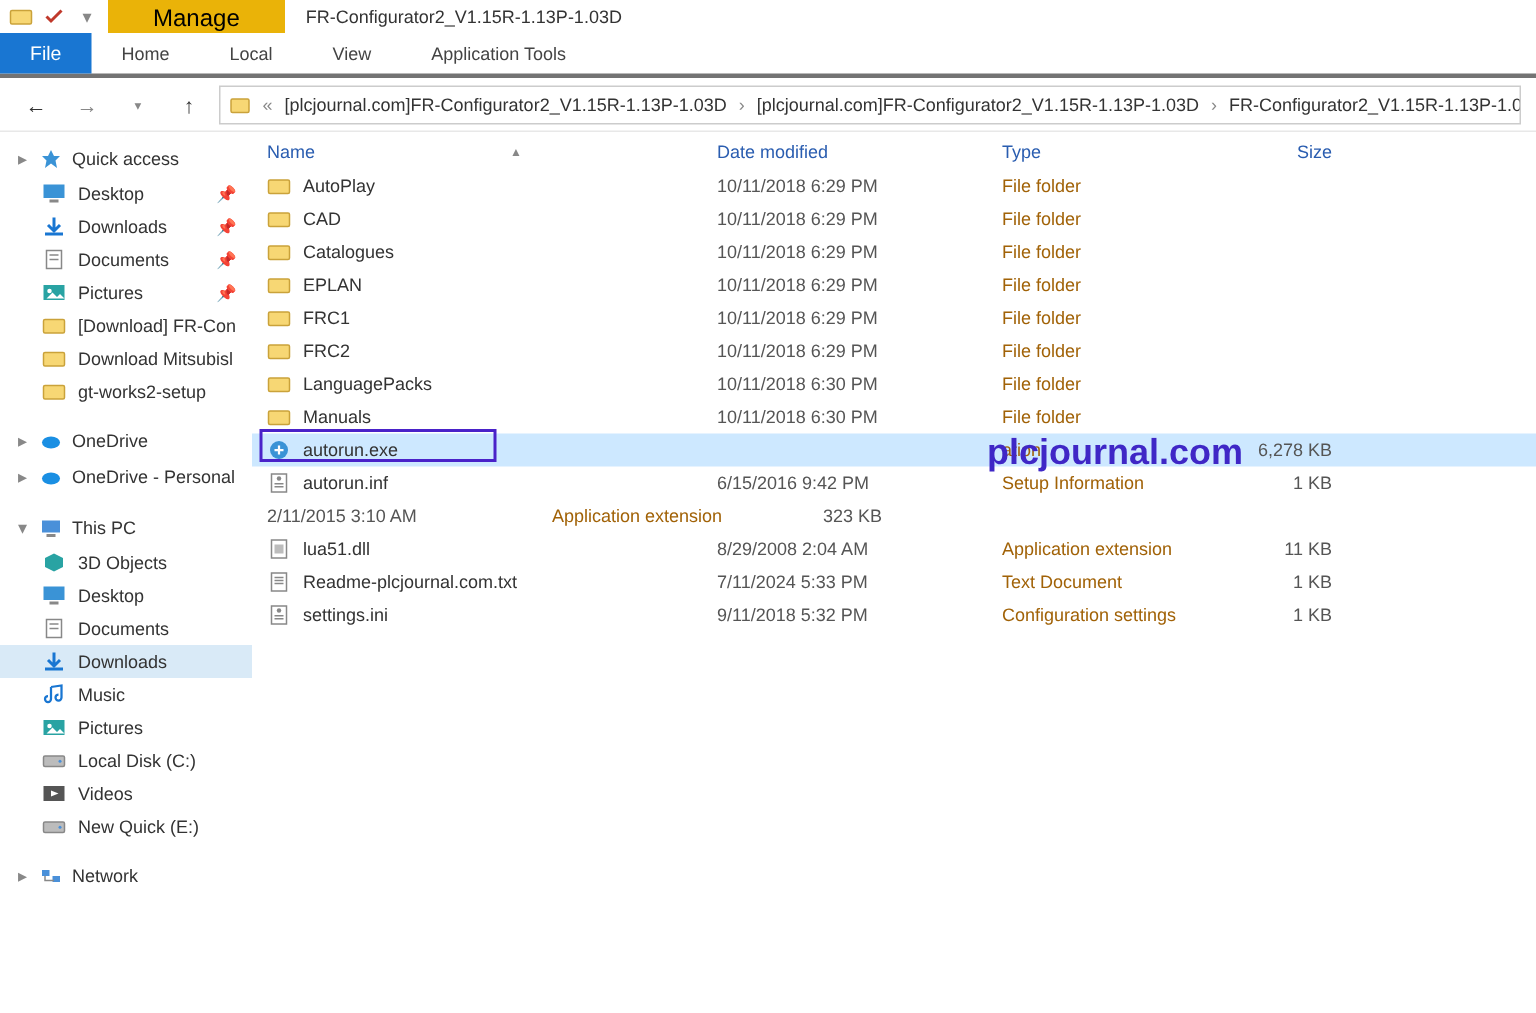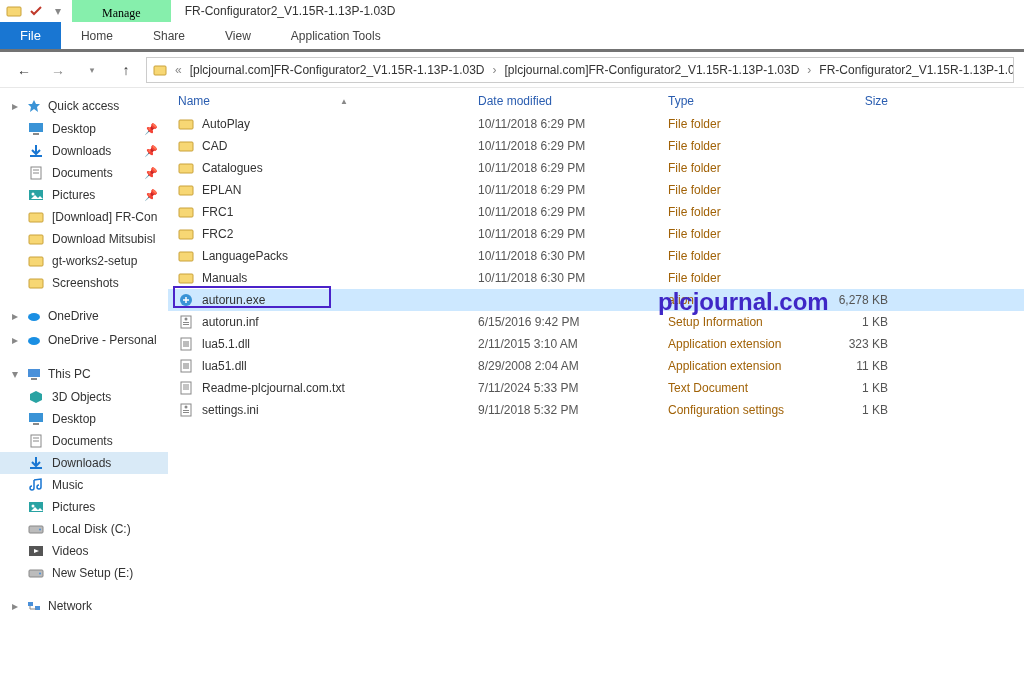--- a/index.html
+++ b/index.html
@@ -2,21 +2,21 @@
 <html><head>
 <meta charset="utf-8">
 <style>
   * { box-sizing: border-box; margin: 0; padding: 0; font-family: "Segoe UI", Tahoma, sans-serif; }
   body { width: 1024px; height: 675px; background: #ffffff; font-size: 12px; color: #000; overflow: hidden; position: relative; }
 
   
   .titlebar { height: 22px; display: flex; align-items: stretch; background: #fff; }
   .qat { display: flex; align-items: center; gap: 6px; padding: 0 6px; }
   .qat .ic { width: 16px; height: 16px; display: inline-flex; align-items: center; justify-content: center; }
-  .titlebar-tab { background: #86efac; padding: 4px 30px 0 30px; font-size: 12px; display:flex; align-items:center;font-family:Liberation Serif, serif; }
+  .titlebar-tab { background: #eab308; padding: 4px 30px 0 30px; font-size: 16px; display:flex; align-items:center; }
   .titlebar-title { padding: 4px 14px; color:#333; display:flex; align-items:center; }
 
   
   .ribbontabs { height: 30px; display:flex; align-items: stretch; border-bottom:3px solid #737373; }
   .ribbontabs .file { background:#1976d2; color:#fff; padding:0 20px; display:flex; align-items:center; font-size:13px; }
   .ribbontabs .tab  { padding:0 20px; display:flex; align-items:center; color:#444; }
 
   
   .navbar { height: 36px; display:flex; align-items:center; padding:0 10px; gap:6px; border-bottom:1px solid #e8e8e8;}
   .nav-arrow { width:28px; height:28px; display:flex; align-items:center; justify-content:center; color:#888; font-size:14px; }
@@ -78,21 +78,21 @@
     </span>
     <span class="ic" style="color:#888;">▾</span>
   </div>
   <div class="titlebar-tab">Manage</div>
   <div class="titlebar-title">FR-Configurator2_V1.15R-1.13P-1.03D</div>
 </div>
 
 <div class="ribbontabs">
   <div class="file">File</div>
   <div class="tab">Home</div>
-  <div class="tab">Share</div>
+  <div class="tab">Local</div>
   <div class="tab">View</div>
   <div class="tab">Application Tools</div>
 </div>
 
 <div class="navbar">
   <div class="nav-arrow active">←</div>
   <div class="nav-arrow">→</div>
   <div class="nav-arrow" style="font-size:9px;">▾</div>
   <div class="nav-arrow active">↑</div>
   <div class="addressbar">
@@ -182,28 +182,20 @@
           <span>Download Mitsubisl</span>
         </div>
         <div class="item">
           <span class="ic">
             <svg width="16" height="16">
               <rect x="1" y="4" width="14" height="9" rx="1" fill="#f7d774" stroke="#caa23a"></rect>
             </svg>
           </span>
           <span>gt-works2-setup</span>
         </div>
-        <div class="item">
-          <span class="ic">
-            <svg width="16" height="16">
-              <rect x="1" y="4" width="14" height="9" rx="1" fill="#f7d774" stroke="#caa23a"></rect>
-            </svg>
-          </span>
-          <span>Screenshots</span>
-        </div>
       </div>
 
     <div class="group-sep"></div>
     <div class="group-title">
       <span class="caret">▸</span>
       <span class="ic">
         <svg width="14" height="14">
             <ellipse cx="7" cy="8" rx="6" ry="4" fill="#1a8fe3"></ellipse>
           </svg>
       </span>
@@ -303,21 +295,21 @@
           </span>
           <span>Videos</span>
         </div>
         <div class="item">
           <span class="ic">
             <svg width="16" height="16">
               <rect x="1" y="5" width="14" height="7" rx="1" fill="#bcbcbc" stroke="#888"></rect>
               <circle cx="12" cy="8.5" r="1" fill="#4a90d9"></circle>
             </svg>
           </span>
-          <span>New Setup (E:)</span>
+          <span>New Quick (E:)</span>
         </div>
       </div>
 
     <div class="group-sep"></div>
     <div class="group-title">
       <span class="caret">▸</span>
       <span class="ic">
         <svg width="14" height="14">
             <rect x="1" y="3" width="5" height="4" fill="#4a90d9"></rect>
             <rect x="8" y="7" width="5" height="4" fill="#4a90d9"></rect>
@@ -467,29 +459,20 @@
                 <rect x="5" y="10" width="6" height="1" fill="#888"></rect>
               </svg>
             </span>
             <span>autorun.inf</span>
           </div>
           <div class="c-date">6/15/2016 9:42 PM</div>
           <div class="c-type">Setup Information</div>
           <div class="c-size">1 KB</div>
         </div>
         <div class="row">
-          <div class="c-name">
-            <span class="ic">
-              <svg width="16" height="16">
-                <rect x="3" y="2" width="10" height="12" fill="#fff" stroke="#888"></rect>
-                <rect x="5" y="5" width="6" height="6" fill="#bcbcbc"></rect>
-              </svg>
-            </span>
-            <span>lua5.1.dll</span>
-          </div>
           <div class="c-date">2/11/2015 3:10 AM</div>
           <div class="c-type">Application extension</div>
           <div class="c-size">323 KB</div>
         </div>
         <div class="row">
           <div class="c-name">
             <span class="ic">
               <svg width="16" height="16">
                 <rect x="3" y="2" width="10" height="12" fill="#fff" stroke="#888"></rect>
                 <rect x="5" y="5" width="6" height="6" fill="#bcbcbc"></rect>

